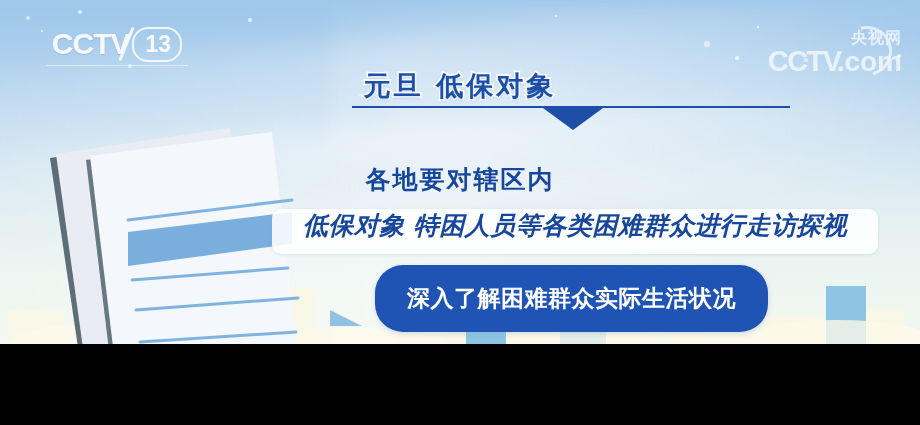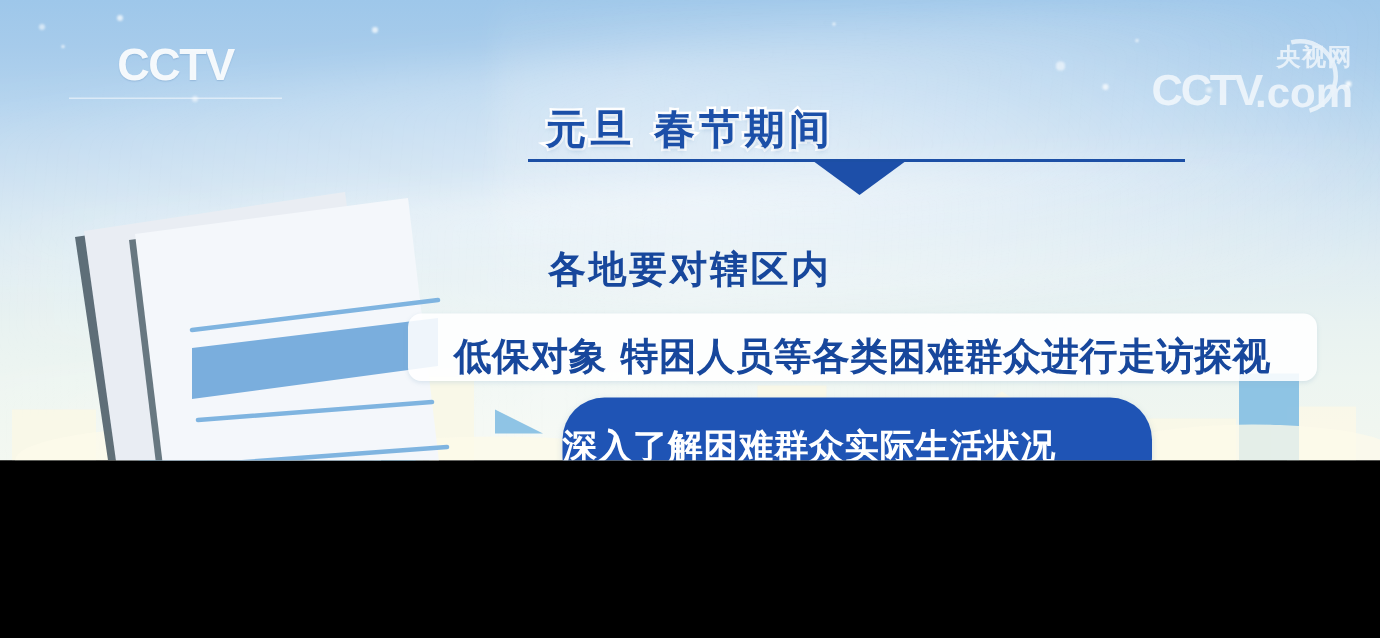--- a/index.html
+++ b/index.html
@@ -3,21 +3,21 @@
 <meta charset="utf-8">
 <style>
   html, body {
     margin: 0;
     padding: 0;
     background: #000;
   }
   #screen {
     position: relative;
     width: 920px;
-    height: 307px;
+    height: 344px;
     overflow: hidden;
     font-family: "Liberation Sans", "DejaVu Sans", sans-serif;
     background: linear-gradient(180deg,
         #9ec7ea 0%,
         #a6cbeb 10%,
         #b3d3ee 22%,
         #c4dcf0 34%,
         #d4e6f2 46%,
         #e0edf2 58%,
         #e8f2f1 70%,
@@ -211,39 +211,40 @@
     letter-spacing: 2px;
     color: #17479c;
   }
 
   .band {
     position: absolute;
     left: 272px; top: 209px;
     width: 606px; height: 45px;
     background: rgba(255,255,255,.88);
     border-radius: 9px;
-    display: flex; align-items: flex-end; justify-content: center;
+    display: flex; align-items: flex-start; justify-content: center;
     box-shadow: 0 1px 3px rgba(140,175,205,.25);
+    font-style: italic;
   }
   .band-text {
     font-family: "DejaVu Sans", sans-serif;
     font-size: 25px;
     font-weight: bold;
     letter-spacing: .5px;
     color: #17479c;
     white-space: nowrap;
   }
 
   .blue-box {
     position: absolute;
     left: 375px; top: 265px;
     width: 393px; height: 67px;
     background: #1f54b5;
     display: flex; flex-direction: column;
-    align-items: flex-start; justify-content: center;
+    align-items: center; justify-content: center;
     box-shadow: 0 2px 5px rgba(120,155,195,.3);
     border-radius: 28px;
   }
   .blue-box .bl {
     font-family: "DejaVu Sans", sans-serif;
     font-size: 23px;
     font-weight: bold;
     letter-spacing: .5px;
     color: #ffffff;
     line-height: 31px;
@@ -346,33 +347,37 @@
         <line x1="114" y1="252" x2="262" y2="243"></line>
       </g>
 
       <polygon points="98,112 262,92 262,124 98,146" fill="#7aaedd"></polygon>
     </g>
   </svg>
 
   <div class="logo13">
     <div class="row1">
       <span class="cctv-word">CCTV</span>
+      <span class="num-pill">
+        <span class="slash"></span>
+        <span>13</span>
+      </span>
     </div>
     <div class="underline"></div>
   </div>
 
   <div class="watermark">
     <span class="wm-swoosh"></span>
     <span class="wm-cctv">CCTV</span>
     <span class="wm-com">.com</span>
     <span class="wm-cn">央视网</span>
   </div>
 
   <div class="headline">
-    <div class="title-main">元旦  春节期间</div>
+    <div class="title-main">元旦  低保对象</div>
     <div class="title-rule"></div>
     <div class="title-arrow"></div>
 
     <div class="line-1">各地要对辖区内</div>
 
     <div class="band">
       <span class="band-text">低保对象  特困人员等各类困难群众进行走访探视</span>
     </div>
 
     <div class="blue-box">

